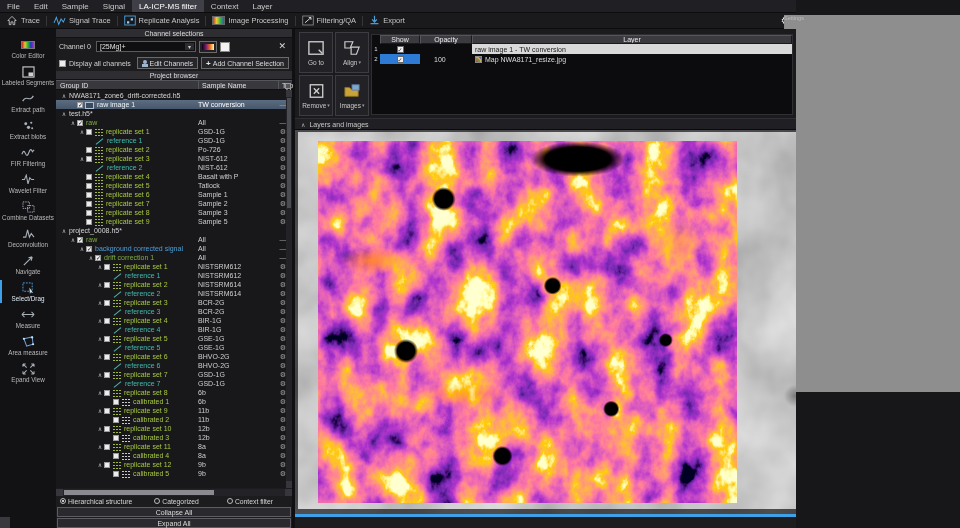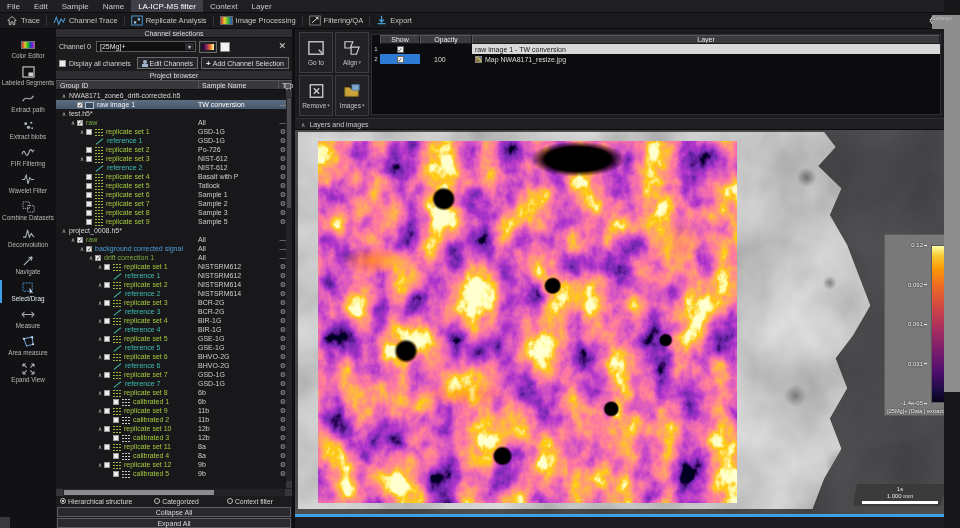--- a/index.html
+++ b/index.html
@@ -1,18 +1,18 @@
 <!DOCTYPE html>
 <html><head>
 <meta charset="utf-8">
 <style>
 *{margin:0;padding:0;box-sizing:border-box}
 html,body{width:960px;height:528px;overflow:hidden;background:#17171a}
 body{font-family:"Liberation Sans","DejaVu Sans",sans-serif;color:#cfcfcf;-webkit-font-smoothing:antialiased}
-.app{position:relative;width:944px;height:528px;background:#6d28d9}
+.app{position:relative;width:796px;height:528px;background:#6d28d9}
 
 
 .menubar{height:13px;background:#202024;display:flex;align-items:stretch;font-size:8px;border-bottom:1px solid #0c0c0e}
 .menu-item{padding:0 7px;display:flex;align-items:center;color:#c9c9c9;cursor:default}
 .menu-item.active{background:#3f3f47;color:#fff}
 
 
 .toolbar{height:16px;background:#1a1a1d;display:flex;align-items:center;font-size:7.5px;position:relative;border-bottom:1px solid #0c0c0e}
 .tool-item{display:flex;align-items:center;gap:3px;padding:0 6px;height:100%;color:#c6c6c6}
 .tool-sep{width:1px;height:10px;background:#35353a}
@@ -168,21 +168,21 @@
 </style>
 </head>
 <body>
 
 <div class="app">
 
   <div class="menubar">
     <span class="menu-item">File</span>
     <span class="menu-item">Edit</span>
     <span class="menu-item">Sample</span>
-    <span class="menu-item">Name</span>
+    <span class="menu-item">Signal</span>
     <span class="menu-item active">LA-ICP-MS filter</span>
     <span class="menu-item">Context</span>
     <span class="menu-item">Layer</span>
   </div>
 
   <div class="toolbar">
     <div class="tool-item">
       <span>
           <svg width="12" height="11" viewBox="0 0 16 16">
             <path d="M8 2 L14 8 H12 V14 H9.5 V10 H6.5 V14 H4 V8 H2 Z" fill="none" stroke="#cfcfcf" stroke-width="1.2"></path>
@@ -190,21 +190,21 @@
         </span>
       <span>Trace</span>
     </div>
     <span class="tool-sep"></span>
     <div class="tool-item">
       <span>
           <svg width="13" height="11" viewBox="0 0 16 14">
             <polyline points="1,10 4,3 7,12 10,5 13,9 15,4" fill="none" stroke="#4da3e0" stroke-width="1.3"></polyline>
           </svg>
         </span>
-      <span>Channel Trace</span>
+      <span>Signal Trace</span>
     </div>
     <span class="tool-sep"></span>
     <div class="tool-item">
       <span>
           <svg width="12" height="11" viewBox="0 0 16 14">
             <rect x="1" y="1" width="14" height="12" fill="none" stroke="#4da3e0" stroke-width="1.2"></rect>
             <rect x="4" y="8" width="3" height="3" fill="#9ec8ea"></rect>
             <rect x="9" y="4" width="3" height="3" fill="#9ec8ea"></rect>
           </svg>
         </span>

